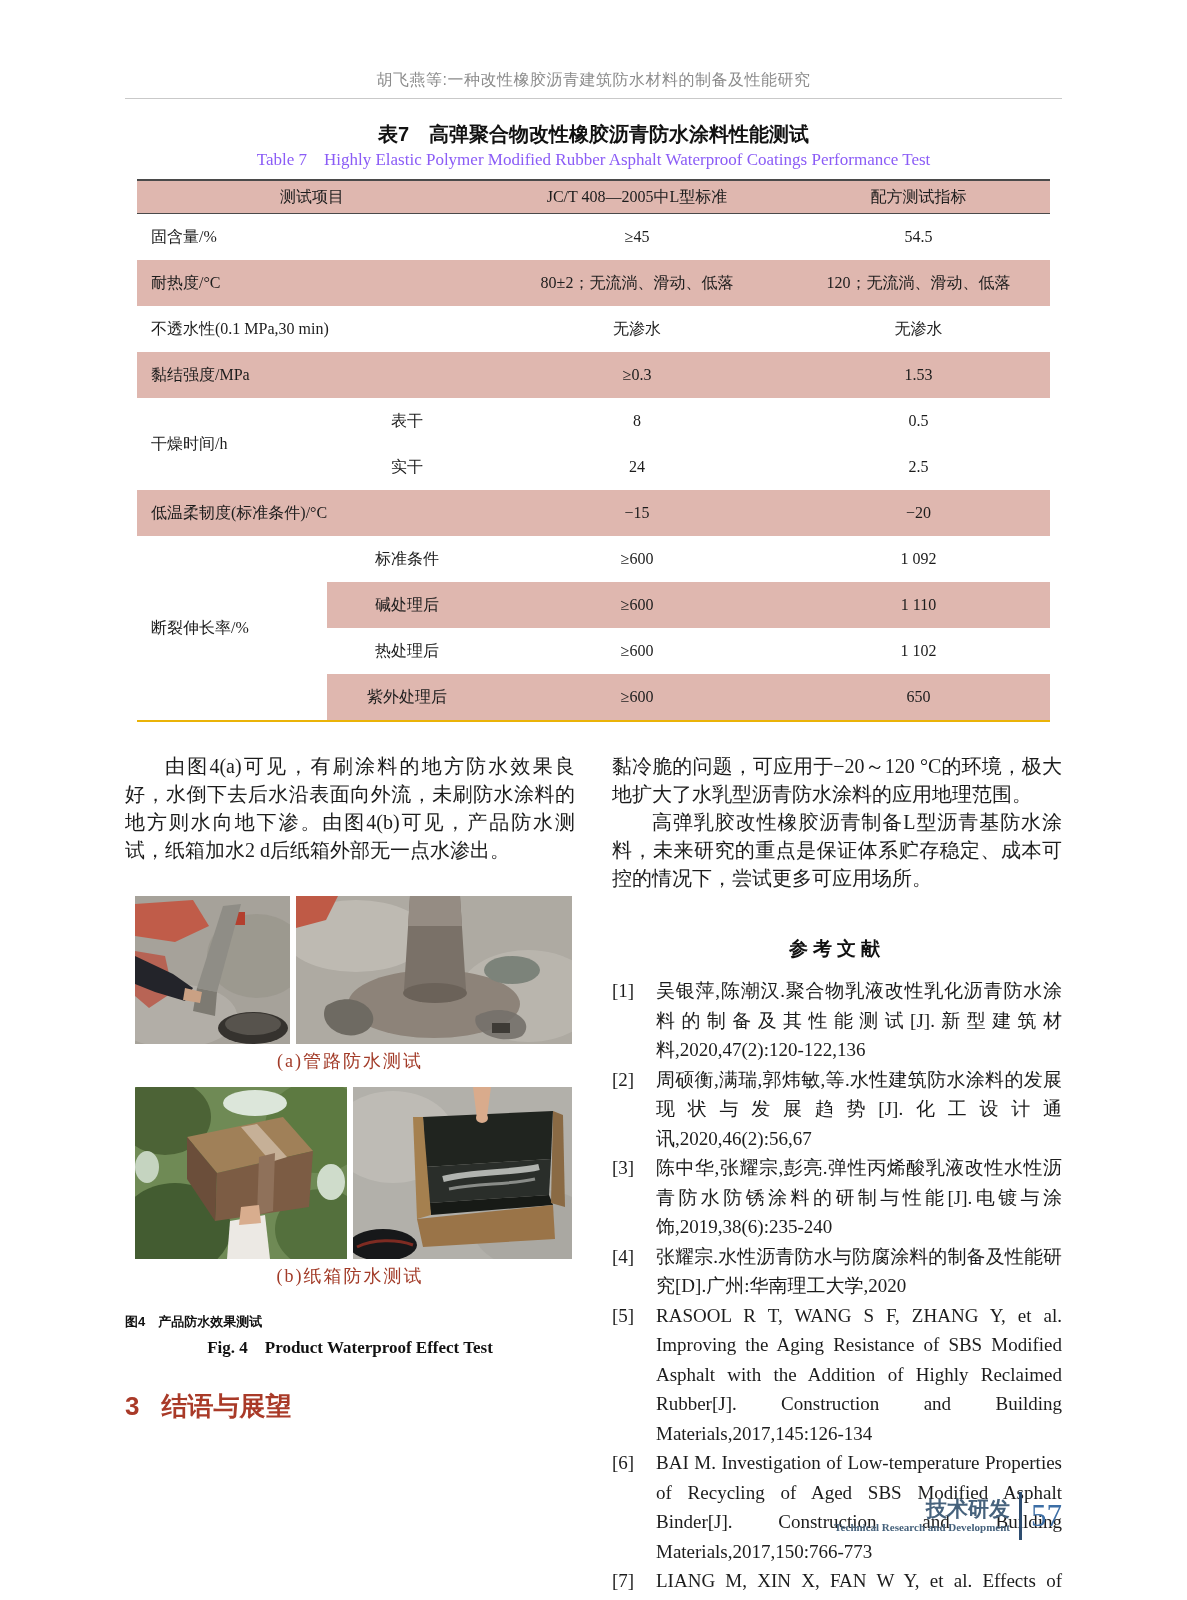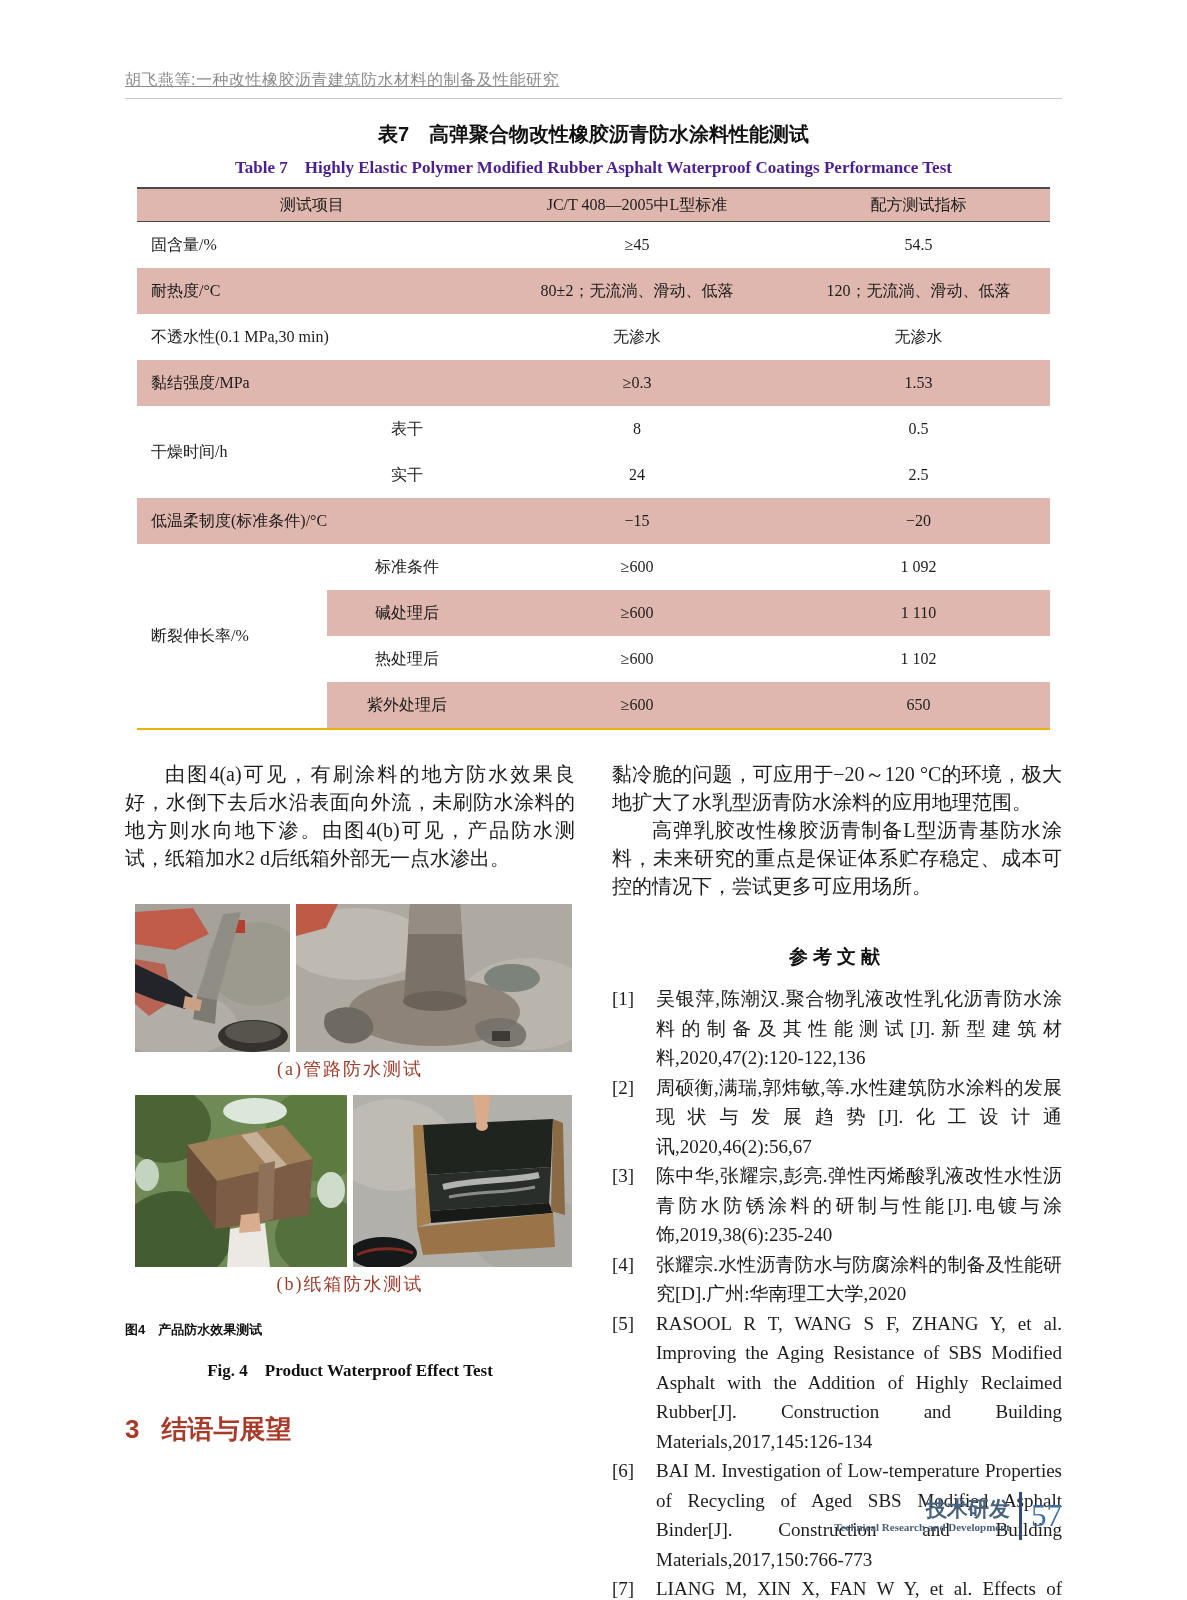--- a/index.html
+++ b/index.html
@@ -1,28 +1,28 @@
 <!DOCTYPE html>
 <html><head>
 <meta charset="utf-8">
 <style>
   html,body{margin:0;padding:0;background:#ffffff;}
   .page{position:relative;width:1187px;height:1600px;background:#fff;overflow:hidden;
         font-family:"Liberation Serif","DejaVu Serif",serif;color:#1c1c1c;}
   .content{padding:70px 125px 0 125px;}
 
   
-  .running-header{text-align:left;font-family:"Liberation Sans","DejaVu Sans",sans-serif;
-        font-size:16px;color:#8b8b8b;letter-spacing:.5px;text-decoration:underline;}
+  .running-header{text-align:center;font-family:"Liberation Sans","DejaVu Sans",sans-serif;
+        font-size:16px;color:#8b8b8b;letter-spacing:.5px;}
   .header-rule{border-bottom:1.5px solid #c9c9c9;margin-top:7px;}
 
   
   .tbl-title-cn{text-align:center;font-family:"Liberation Sans","DejaVu Sans",sans-serif;
         font-weight:bold;font-size:20px;margin-top:22px;color:#111;}
-  .tbl-title-en{text-align:center;font-weight:bold;font-size:17px;margin-top:8px;color:#4c1d95;}
+  .tbl-title-en{text-align:center;font-weight:normal;font-size:17px;color:#8b5cf6;}
 
   
   table.perf{border-collapse:collapse;width:913px;margin:8px 0 0 12px;font-size:16px;
         border-top:2px solid #4a4a4a;border-bottom:2px solid #eab308;}
   table.perf th{font-weight:normal;height:30px;border-bottom:1px solid #4a4a4a;}
   table.perf td{height:28px;text-align:center;padding:9px 6px;}
   table.perf td.lbl{text-align:left;padding-left:14px;}
   tr.pink td, tr.pink th{background:#dfb7af;}
   td.nobg{background:#ffffff !important;}
   .cw1{width:190px;} .cw2{width:160px;} .cw3{width:300px;} .cw4{width:263px;}
@@ -34,21 +34,21 @@
   .indent{text-indent:2em;}
 
   
   .fig-row{display:flex;gap:6px;margin-left:10px;}
   .fig-a{margin-top:32px;}
   .fig-b{margin-top:14px;}
   .fig-row svg{display:block;}
   .fig-sub-caption{color:#a23b28;text-align:center;font-size:18px;margin-top:5px;letter-spacing:2px;}
   .fig-caption-cn{text-align:left;font-family:"Liberation Sans","DejaVu Sans",sans-serif;
         font-weight:bold;font-size:13px;margin-top:25px;color:#111;}
-  .fig-caption-en{text-align:center;font-weight:bold;font-size:17px;margin-top:20px;color:#111;}
+  .fig-caption-en{text-align:center;font-weight:bold;font-size:17px;margin-top:5px;color:#111;}
 
   
   .sec-heading{font-family:"Liberation Sans","DejaVu Sans",sans-serif;font-weight:bold;
         font-size:26px;color:#a93a28;margin:30px 0 16px 0;display:flex;gap:22px;align-items:baseline;}
 
   
   .refs-heading{text-align:center;font-family:"Liberation Sans","DejaVu Sans",sans-serif;
         font-weight:bold;font-size:19px;letter-spacing:5px;margin:44px 0 14px 0;color:#111;}
   .ref-item{display:flex;font-size:19px;line-height:29.5px;margin:0;}
   .ref-num{width:44px;flex-shrink:0;}

